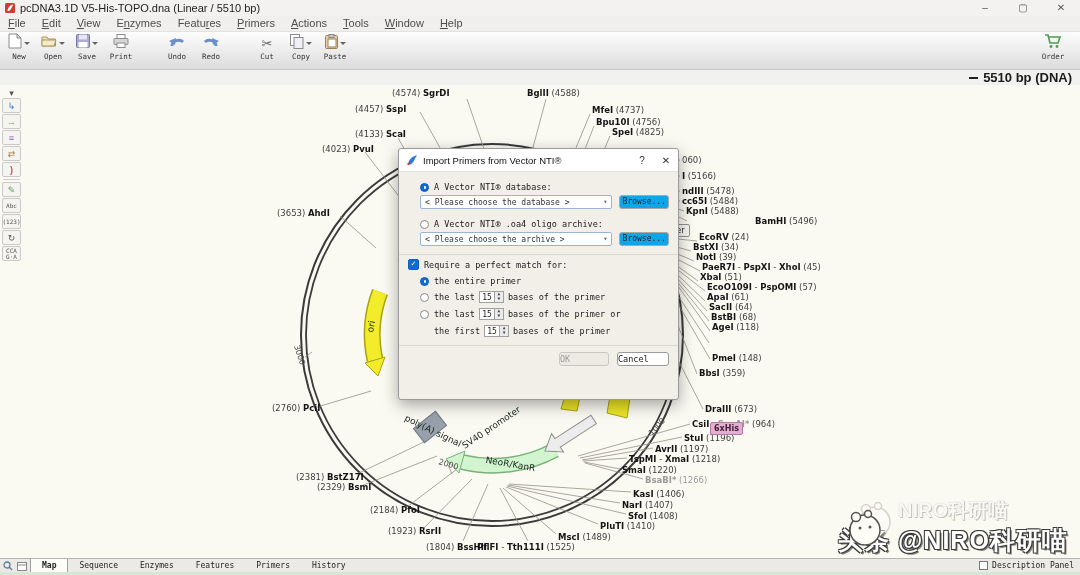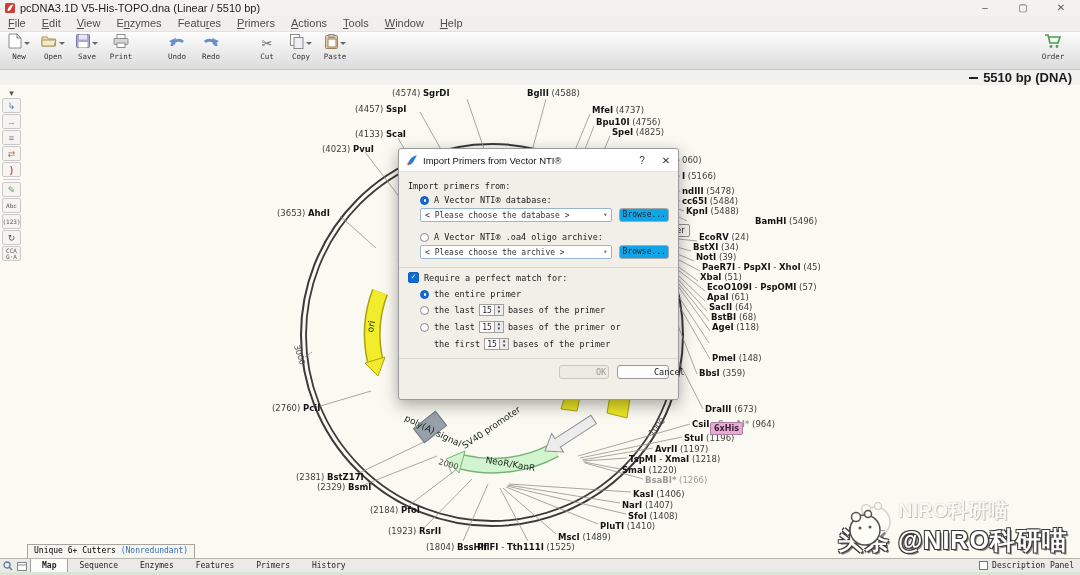--- a/index.html
+++ b/index.html
@@ -65,21 +65,21 @@
   .radio.sel::after{content:"";position:absolute;left:2.5px;top:2.5px;width:2.5px;height:2.5px;border-radius:50%;background:#fff;}
   .chk{width:9px;height:9px;border:1px solid #0f5fc4;background:#1169d2;border-radius:2px;margin-right:5px;color:#fff;font-size:8px;line-height:8px;text-align:center;flex:none;}
   .combo{width:202px;height:14px;background:#fff;border:1px solid #9ab4d4;border-radius:2px;display:flex;align-items:center;font-size:8px;color:#333;padding:0 4px;box-sizing:border-box;}
   .combo .chev{margin-left:auto;color:#667;font-size:7px;}
   .browse-btn{width:52px;height:14px;margin-left:7px;background:#0ea5e9;border:1px solid #a8a8a8;border-radius:3px;font-size:8px;color:#222;text-align:center;line-height:12px;box-sizing:border-box;}
   .dlg-sep{height:1px;background:#d9d7cf;margin:8px -9px 0 -9px;}
   .spin{display:inline-flex;margin:0 4px;height:12px;}
   .spin .val{width:14px;background:#fff;border:1px solid #a0a0a0;font-size:8px;text-align:center;line-height:11px;}
   .spin .arr{width:8px;display:flex;flex-direction:column;justify-content:center;align-items:center;background:#ececec;border:1px solid #a0a0a0;border-left:none;font-size:4.5px;color:#444;line-height:1.1;}
   .dlg-buttons{display:flex;justify-content:flex-end;margin-top:6px;padding-right:0;}
-  .btn{height:14px;border-radius:3px;font-size:8.5px;line-height:13px;box-sizing:border-box;font-family:"DejaVu Sans Mono",monospace;padding-left:36px;}
+  .btn{height:14px;border-radius:3px;font-size:8.5px;line-height:13px;box-sizing:border-box;font-family:"DejaVu Sans Mono",monospace;}
   .btn-ok{width:50px;background:#eceae3;border:1px solid #c9c7c0;color:#9a9a9a;}
   .btn-cancel{width:52px;background:#fdfdfd;border:1px solid #9a9a9a;color:#1a1a1a;margin-left:8px;}
 
   
   .cutters-box{position:absolute;left:27px;top:544px;height:13px;border:1px solid #a5a5a0;background:#f6f5ef;font-family:"DejaVu Sans Mono",monospace;font-size:8px;line-height:12px;padding:0 6px;z-index:10;}
   .cutters-box .blue{color:#3a6fb5;}
   .tabbar{position:absolute;left:0;top:558px;width:1080px;height:14px;background:#eceae6;border-top:1px solid #b5b5b2;display:flex;align-items:stretch;z-index:10;box-sizing:border-box;text-align:right;}
   .tb-icons{display:flex;align-items:center;padding:0 3px;}
   .tab{font-family:"DejaVu Sans Mono",monospace;font-size:8px;color:#222;padding:0 11px;line-height:13px;}
   .tab.active{background:#fcfcf8;border-left:1px solid #a0a0a0;border-right:1px solid #a0a0a0;font-weight:bold;}
@@ -435,23 +435,20 @@
     <div class="dlg-title">
       <svg class="dico" viewBox="0 0 12 12">
         <path d="M2,10 C3,4 8.5,1.5 11,1.5 C9,3.5 8,9 4.5,10.5 Z" fill="#2b7cd6"></path>
         <circle cx="2.6" cy="10" r="1.3" fill="#d04545"></circle>
       </svg>
       <span>Import Primers from Vector NTI®</span>
       <span class="dlg-help">?</span>
       <span class="dlg-close">✕</span>
     </div>
     <div class="dlg-body">
-      <div class="dlg-row" style="margin-top:3px;">
-          <span>Import primers from:</span>
-        </div>
       <div class="dlg-row ind1">
         <span class="radio sel"></span>
         <span>A Vector NTI® database:</span>
       </div>
       <div class="dlg-row ind1" style="margin-top:3px;">
         <div class="combo">
           <span>&lt; Please choose the database &gt;</span>
           <span class="chev">▾</span>
         </div>
         <div class="browse-btn">Browse...</div>
@@ -503,23 +500,20 @@
         <span>bases of the primer</span>
       </div>
       <div class="dlg-sep"></div>
       <div class="dlg-buttons">
         <div class="btn btn-ok">OK</div>
         <div class="btn btn-cancel">Cancel</div>
       </div>
     </div>
   </div>
 
-  <div class="cutters-box">
-    <span>Unique 6+ Cutters </span><span class="blue">(Nonredundant)</span>
-  </div>
 
   <div class="tabbar">
     <div class="tb-icons">
       <span style="margin-right:4px;"><svg width="10" height="10" viewBox="0 0 10 10">
             <circle cx="4" cy="4" r="3" fill="none" stroke="#5a7a9a" stroke-width="1.3"></circle>
             <line x1="6.3" y1="6.3" x2="9" y2="9" stroke="#5a7a9a" stroke-width="1.3"></line>
           </svg></span>
       <span><svg width="10" height="9" viewBox="0 0 10 9">
             <rect x="0.5" y="0.5" width="9" height="8" fill="#fff" stroke="#888"></rect>
             <line x1="0.5" y1="3" x2="9.5" y2="3" stroke="#888"></line>

